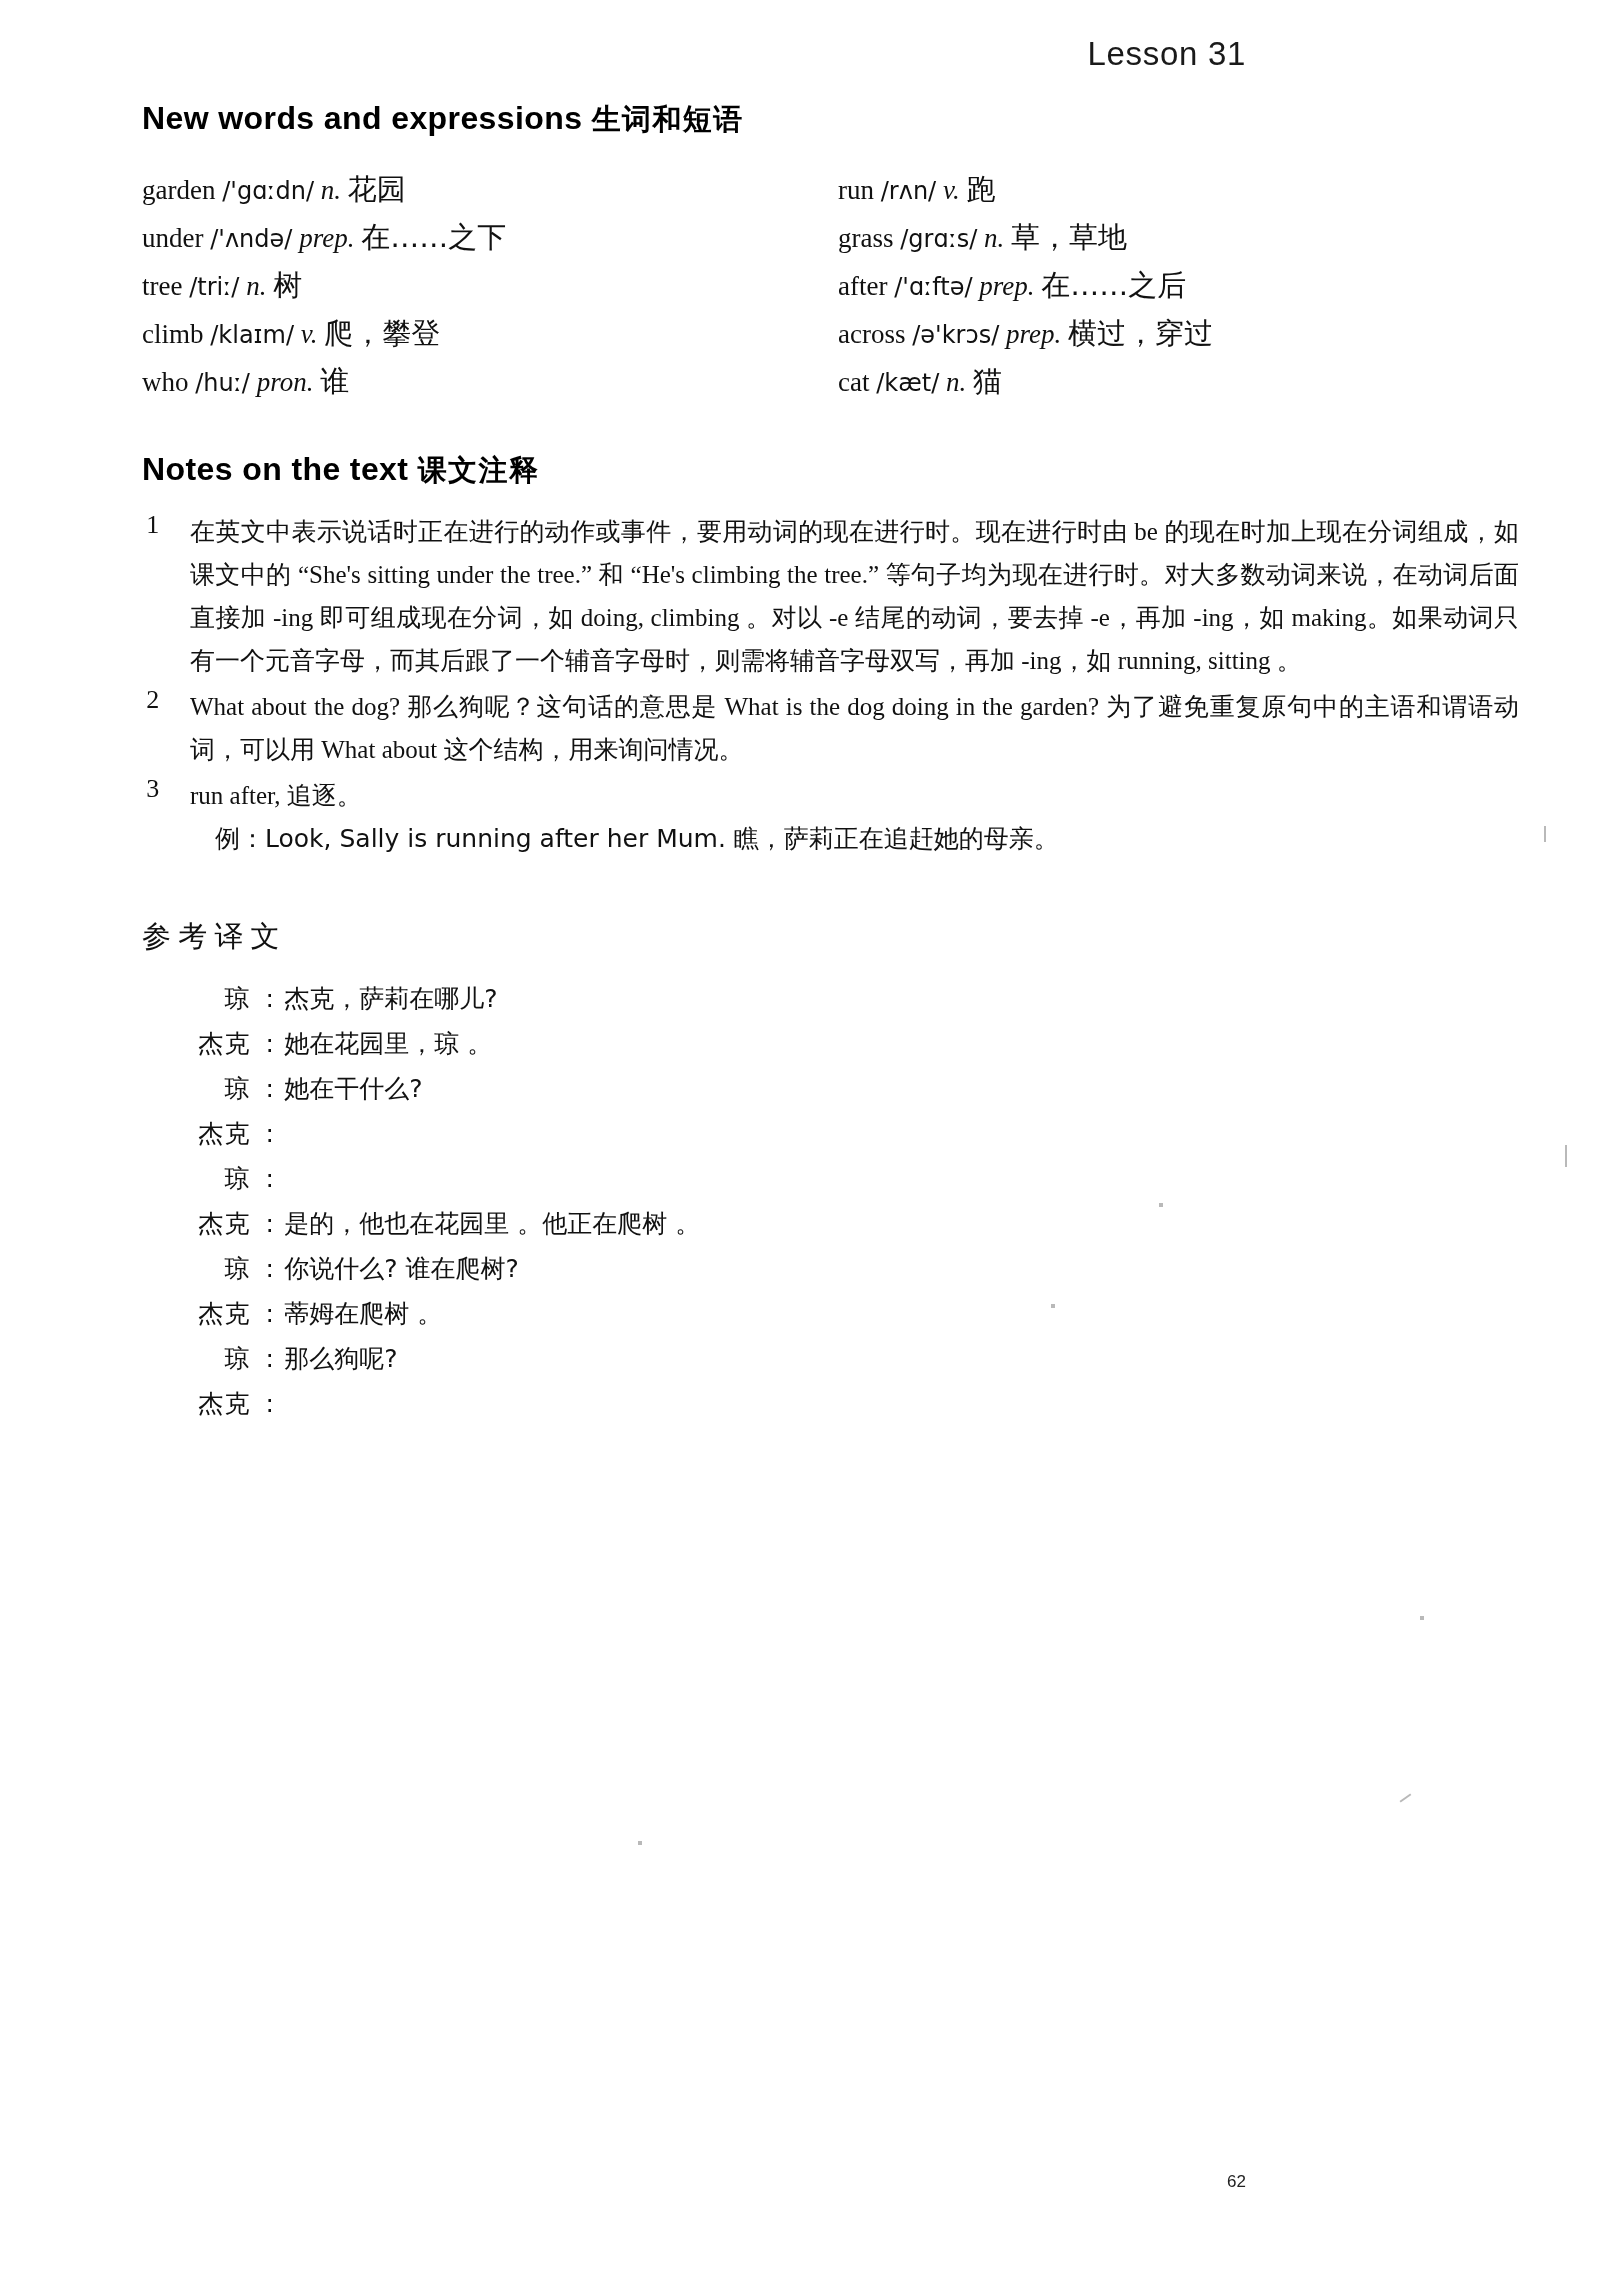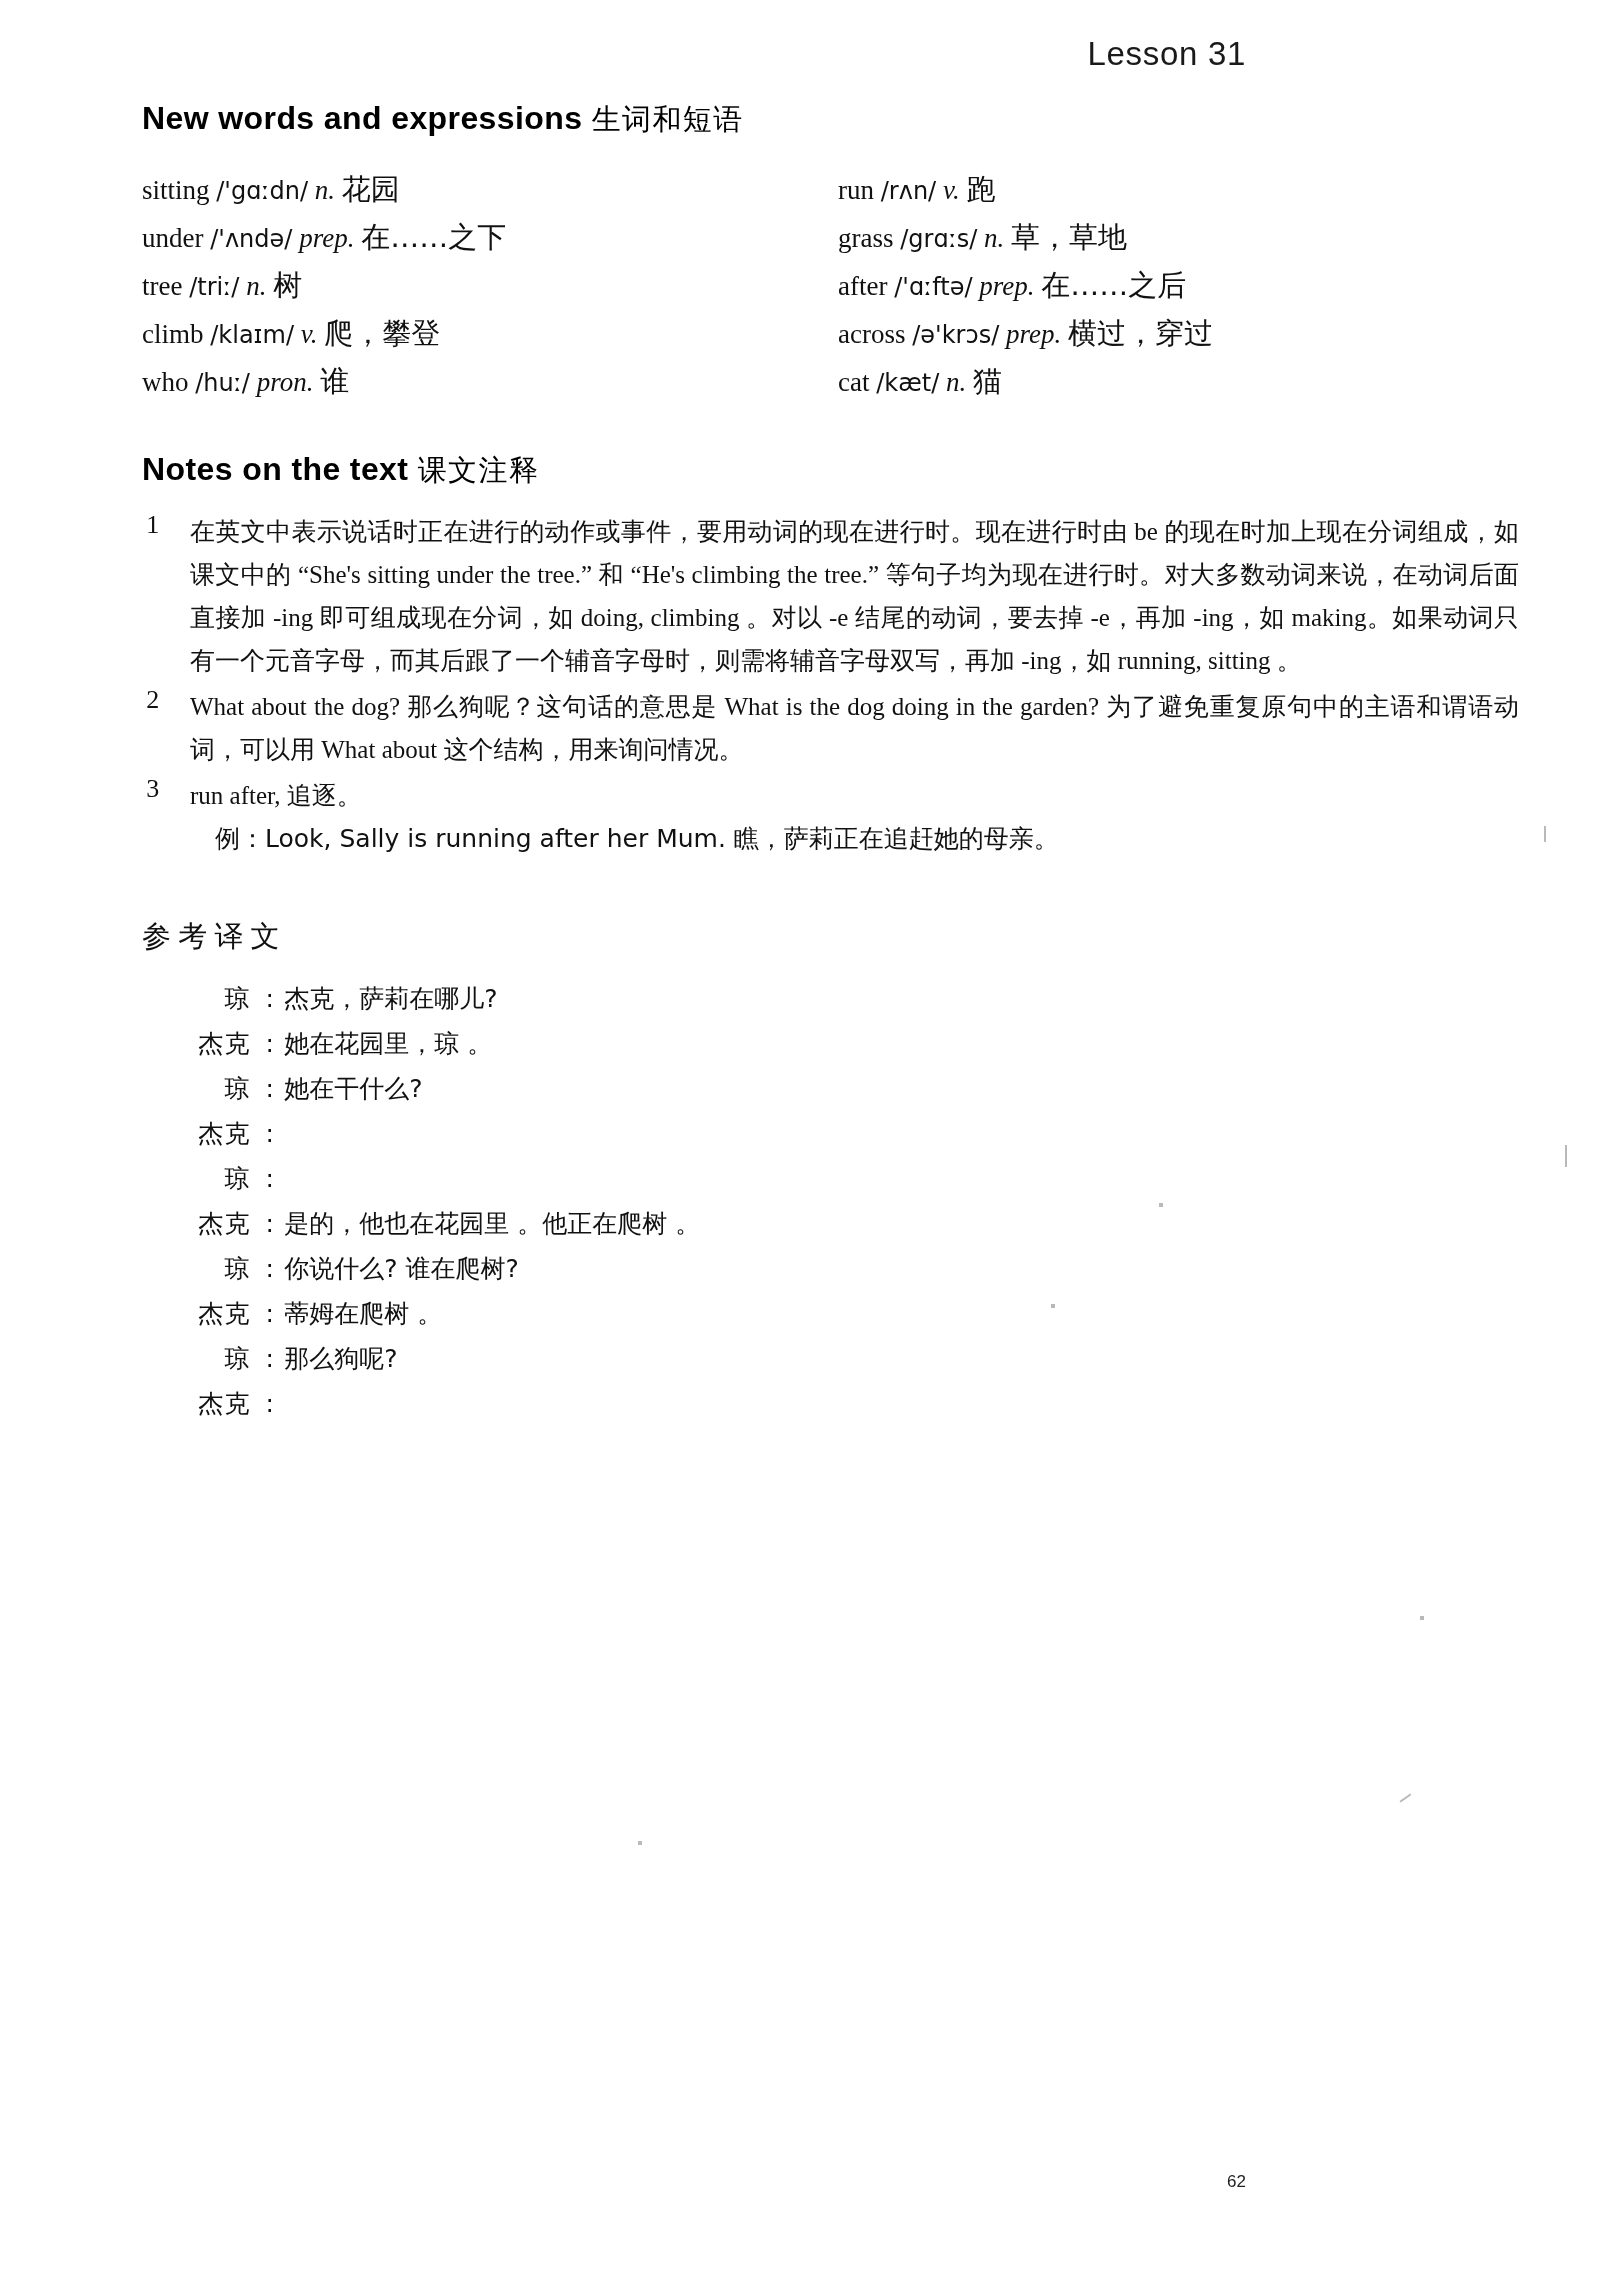--- a/index.html
+++ b/index.html
@@ -40,21 +40,21 @@
   h2.section-title {
     font-family: "Liberation Sans", sans-serif;
     font-weight: bold;
     font-size: 32px;
     margin: 0;
     letter-spacing: 0.4px;
     color: #000;
   }
   h2.section-title .cn {
     font-family: "DejaVu Sans", sans-serif;
-    font-weight: normal;
+    font-weight: bold;
     font-size: 29px;
     letter-spacing: 1.4px;
   }
   
   .vocab {
     margin-top: 26px;
     display: grid;
     grid-template-columns: 696px 681px;
     column-gap: 0px;
     row-gap: 0px;
@@ -155,21 +155,21 @@
 
   <div class="content">
 
     <h2 class="section-title">
       <span>New words and expressions</span>
       <span class="cn">生词和短语</span>
     </h2>
 
     <div class="vocab">
       <div class="vocab-entry">
-        <span class="word">sitting</span>
+        <span class="word">garden</span>
         <span class="phon">/'gɑːdn/</span>
         <span class="pos">n.</span>
         <span class="def">花园</span>
       </div>
       <div class="vocab-entry">
         <span class="word">run</span>
         <span class="phon">/rʌn/</span>
         <span class="pos">v.</span>
         <span class="def">跑</span>
       </div>

